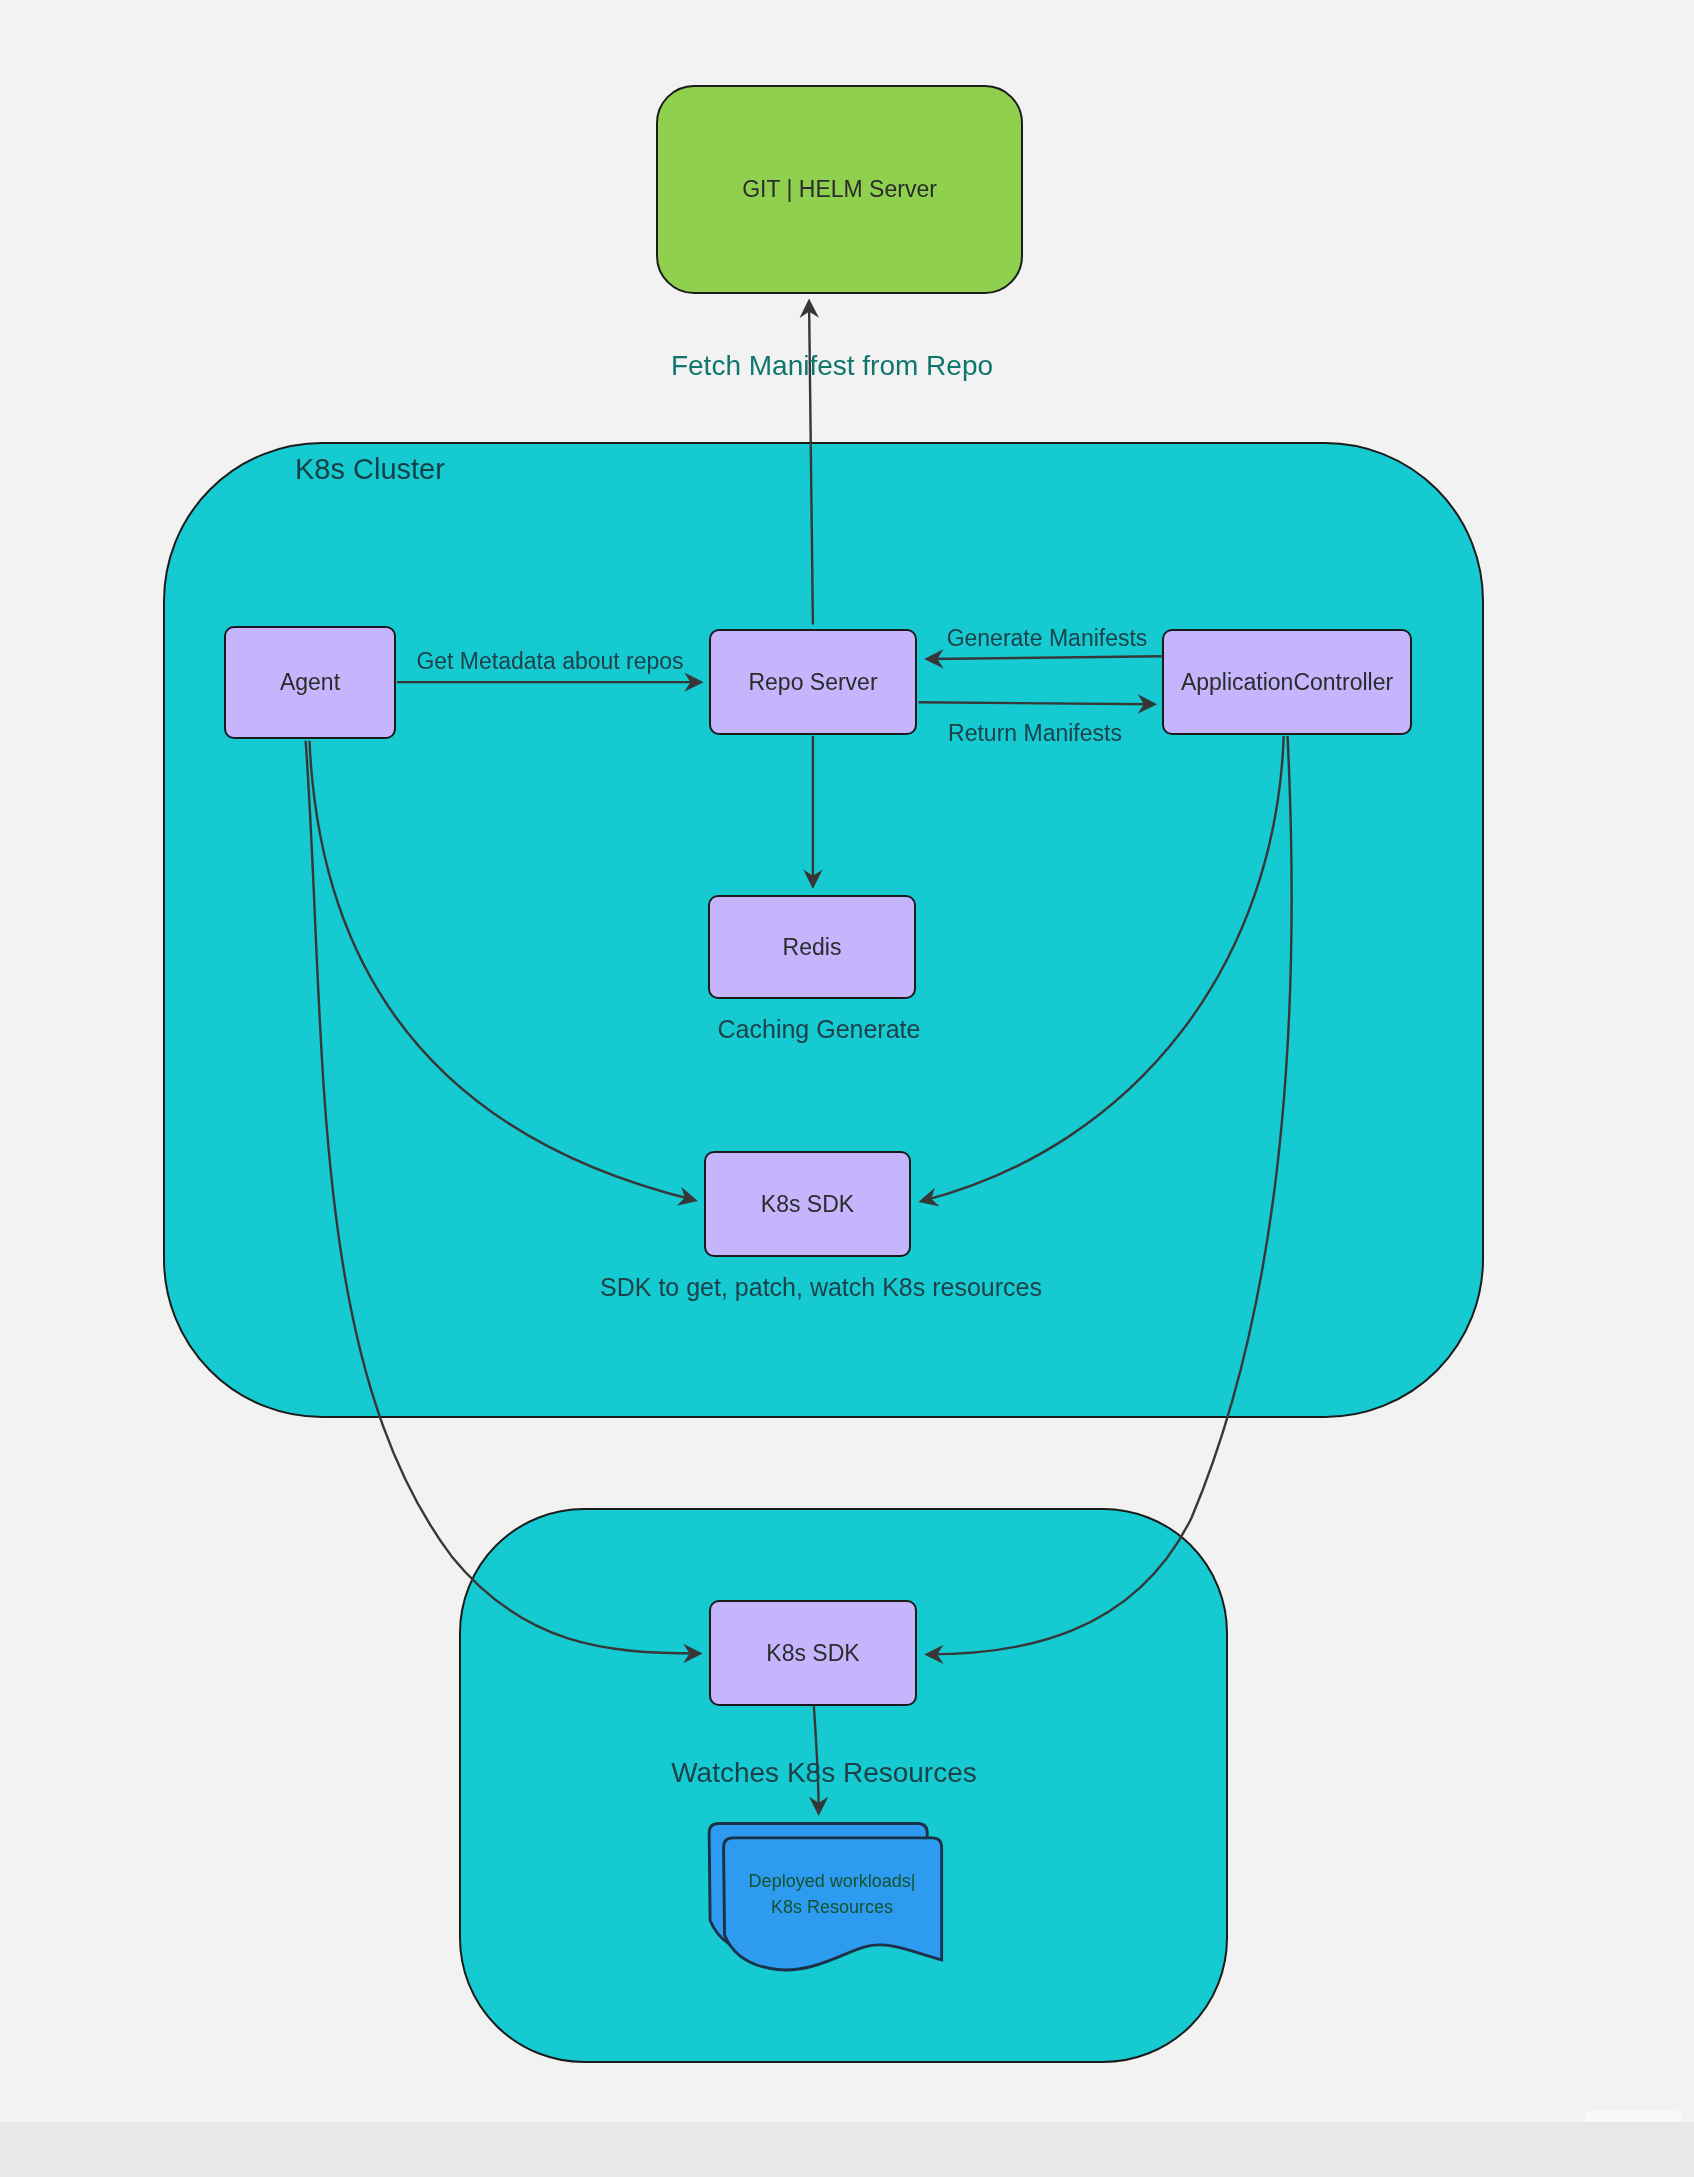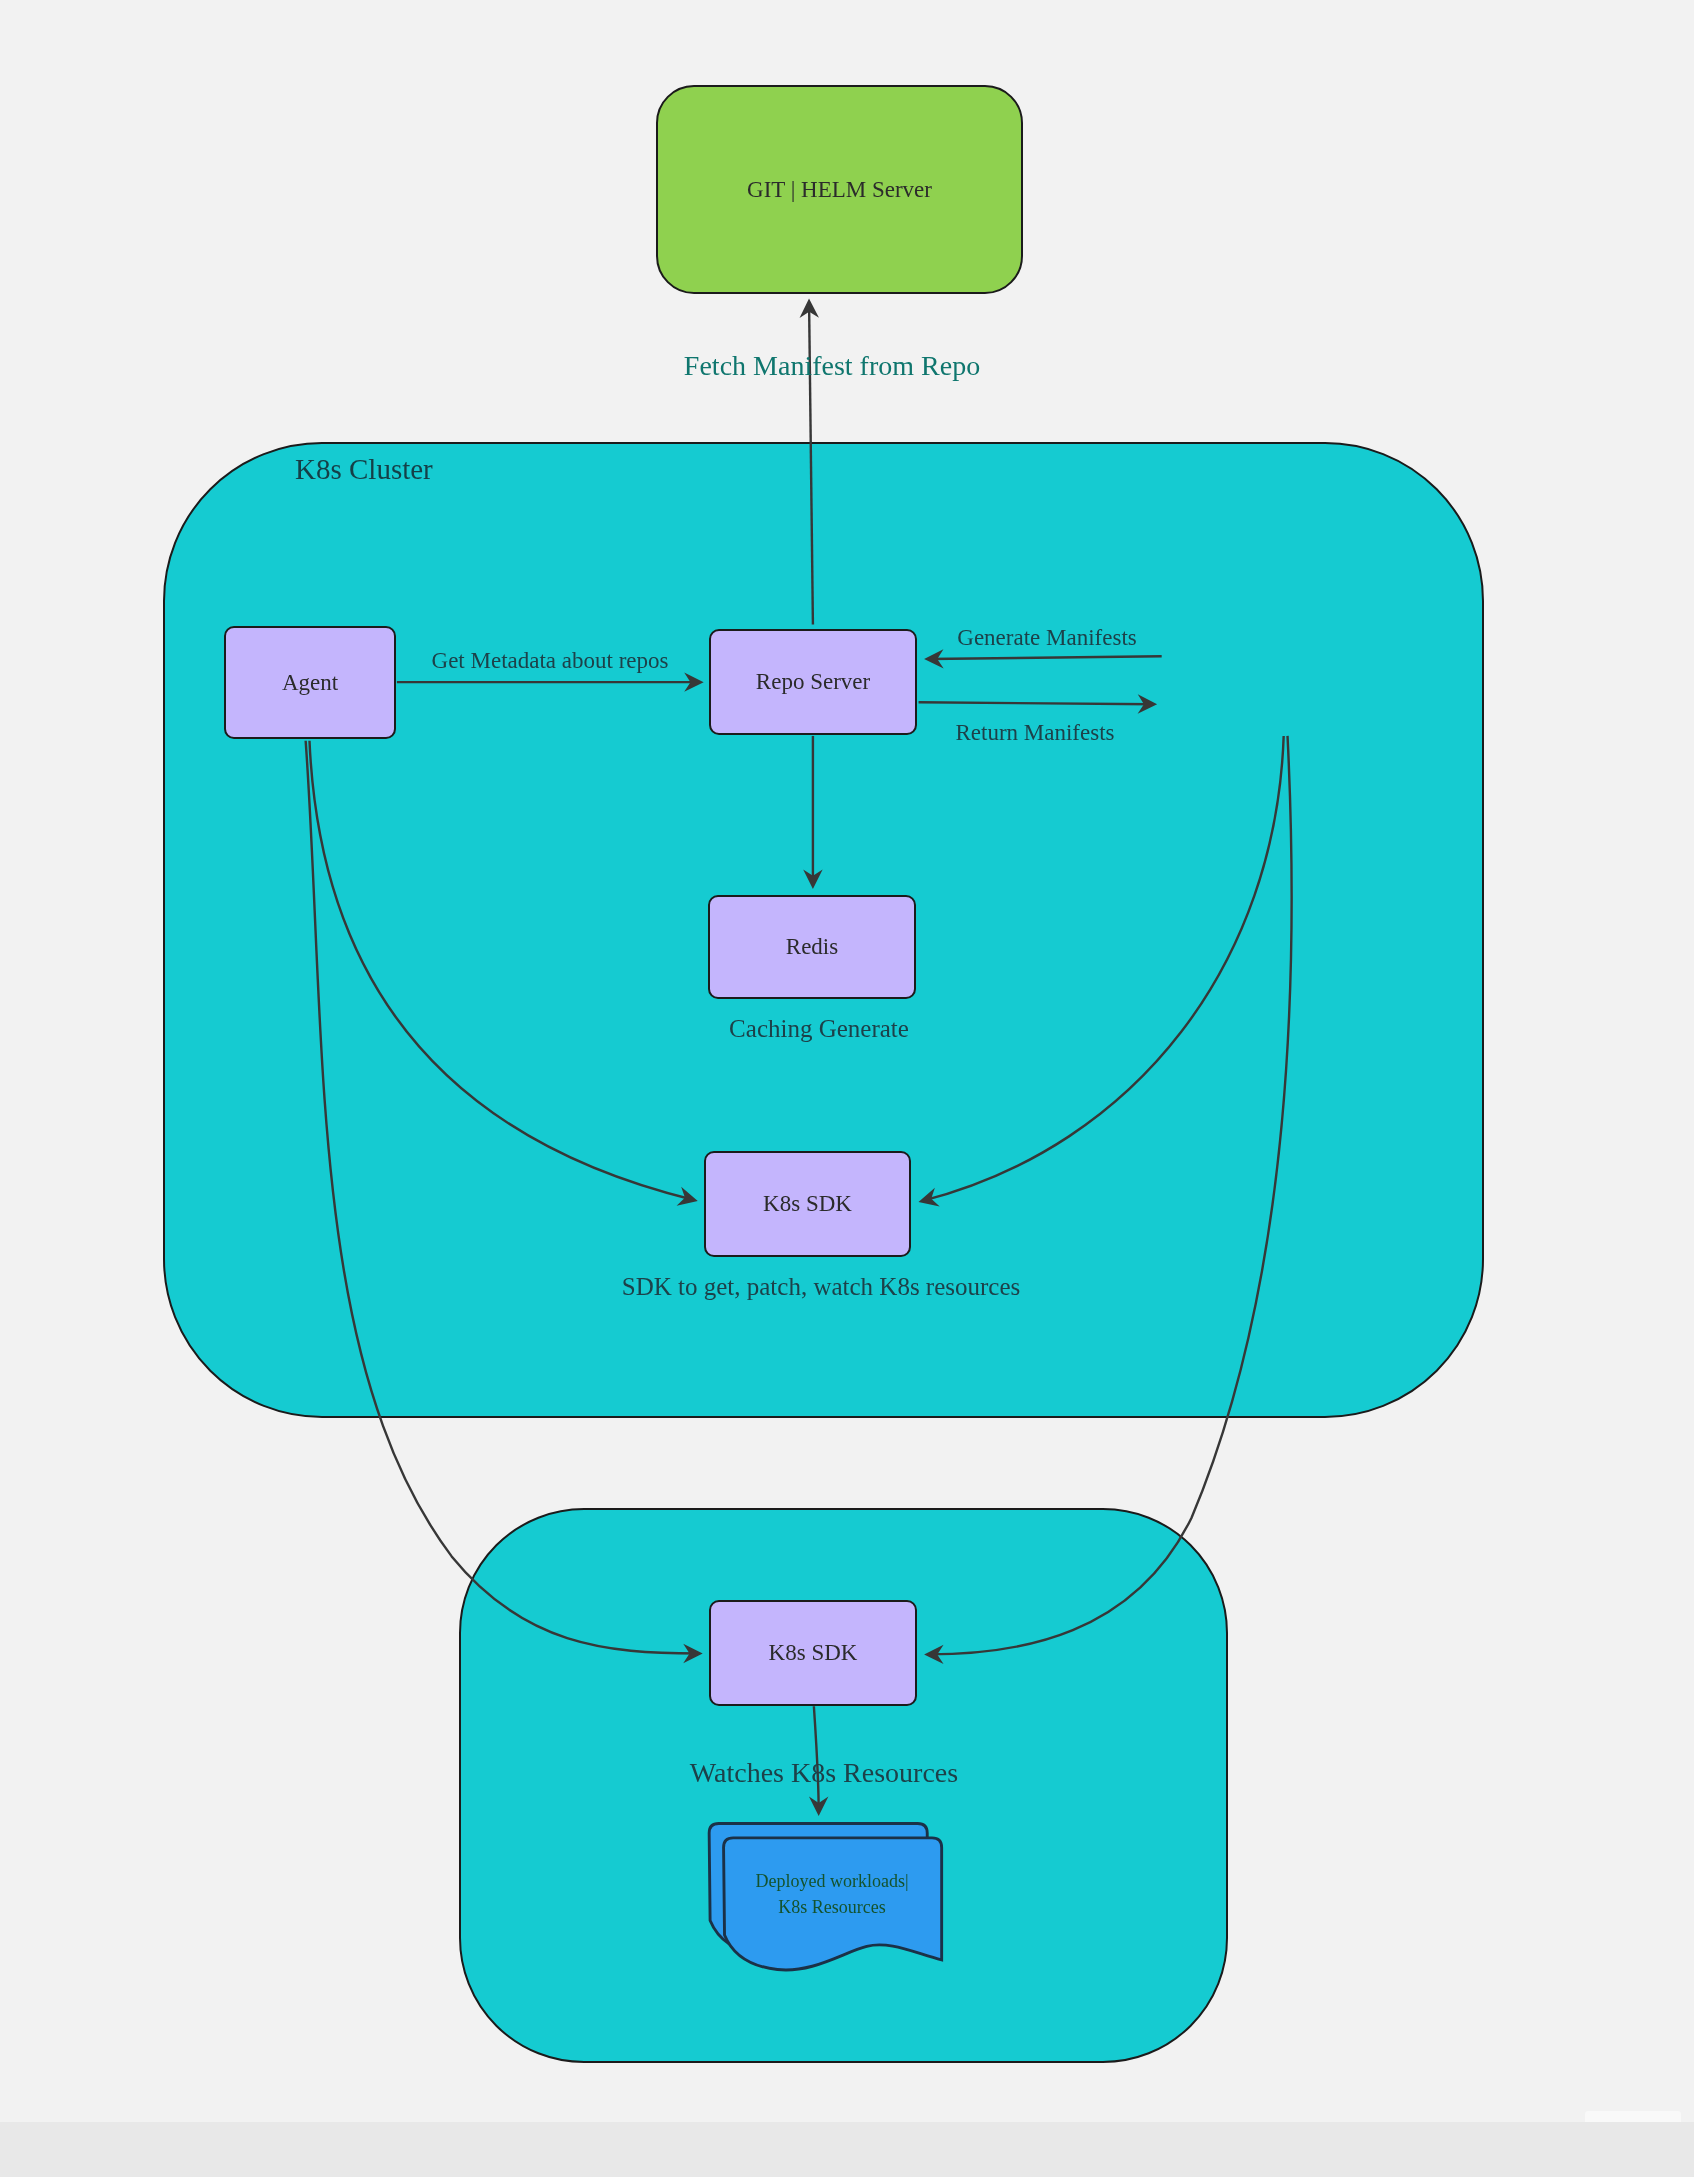--- a/index.html
+++ b/index.html
@@ -1,20 +1,20 @@
 <!DOCTYPE html>
 <html><head>
 <meta charset="utf-8">
 <style>
   html,body { margin:0; padding:0; background:#e8e8e8; }
   .canvas {
     position:relative;
     width:1695px; height:2122px;
     background:#f2f2f2;
-    font-family:Liberation Serif, serif;
+    font-family:Liberation Sans, sans-serif;
     overflow:hidden;
   }
   .cluster {
     position:absolute;
     background:#15cbd1;
     border:2.9px solid #1b1b1b;
     box-sizing:border-box;
     z-index:1;
   }
   #cluster-main   { left:163px; top:442px;  width:1321px; height:976px; border-radius:159px; }
@@ -125,20 +125,23 @@
 
   <div class="node" id="node-git">
     <span>GIT | HELM Server</span>
   </div>
   <div class="node" id="node-agent">
     <span>Agent</span>
   </div>
   <div class="node" id="node-repo">
     <span>Repo Server</span>
   </div>
+  <div class="node" id="node-appctl">
+    <span>ApplicationController</span>
+  </div>
   <div class="node" id="node-redis">
     <span>Redis</span>
   </div>
   <div class="node" id="node-sdk1">
     <span>K8s SDK</span>
   </div>
   <div class="node" id="node-sdk2">
     <span>K8s SDK</span>
   </div>
 

